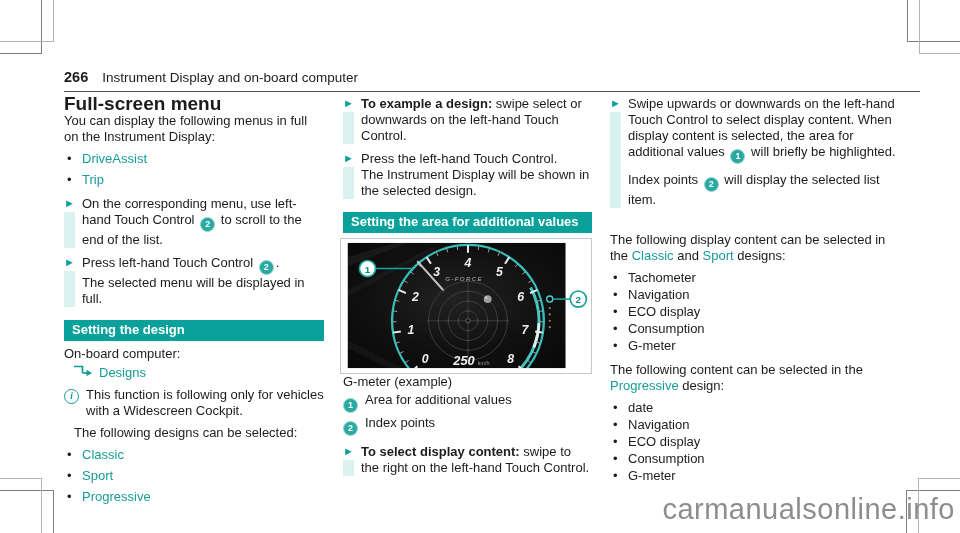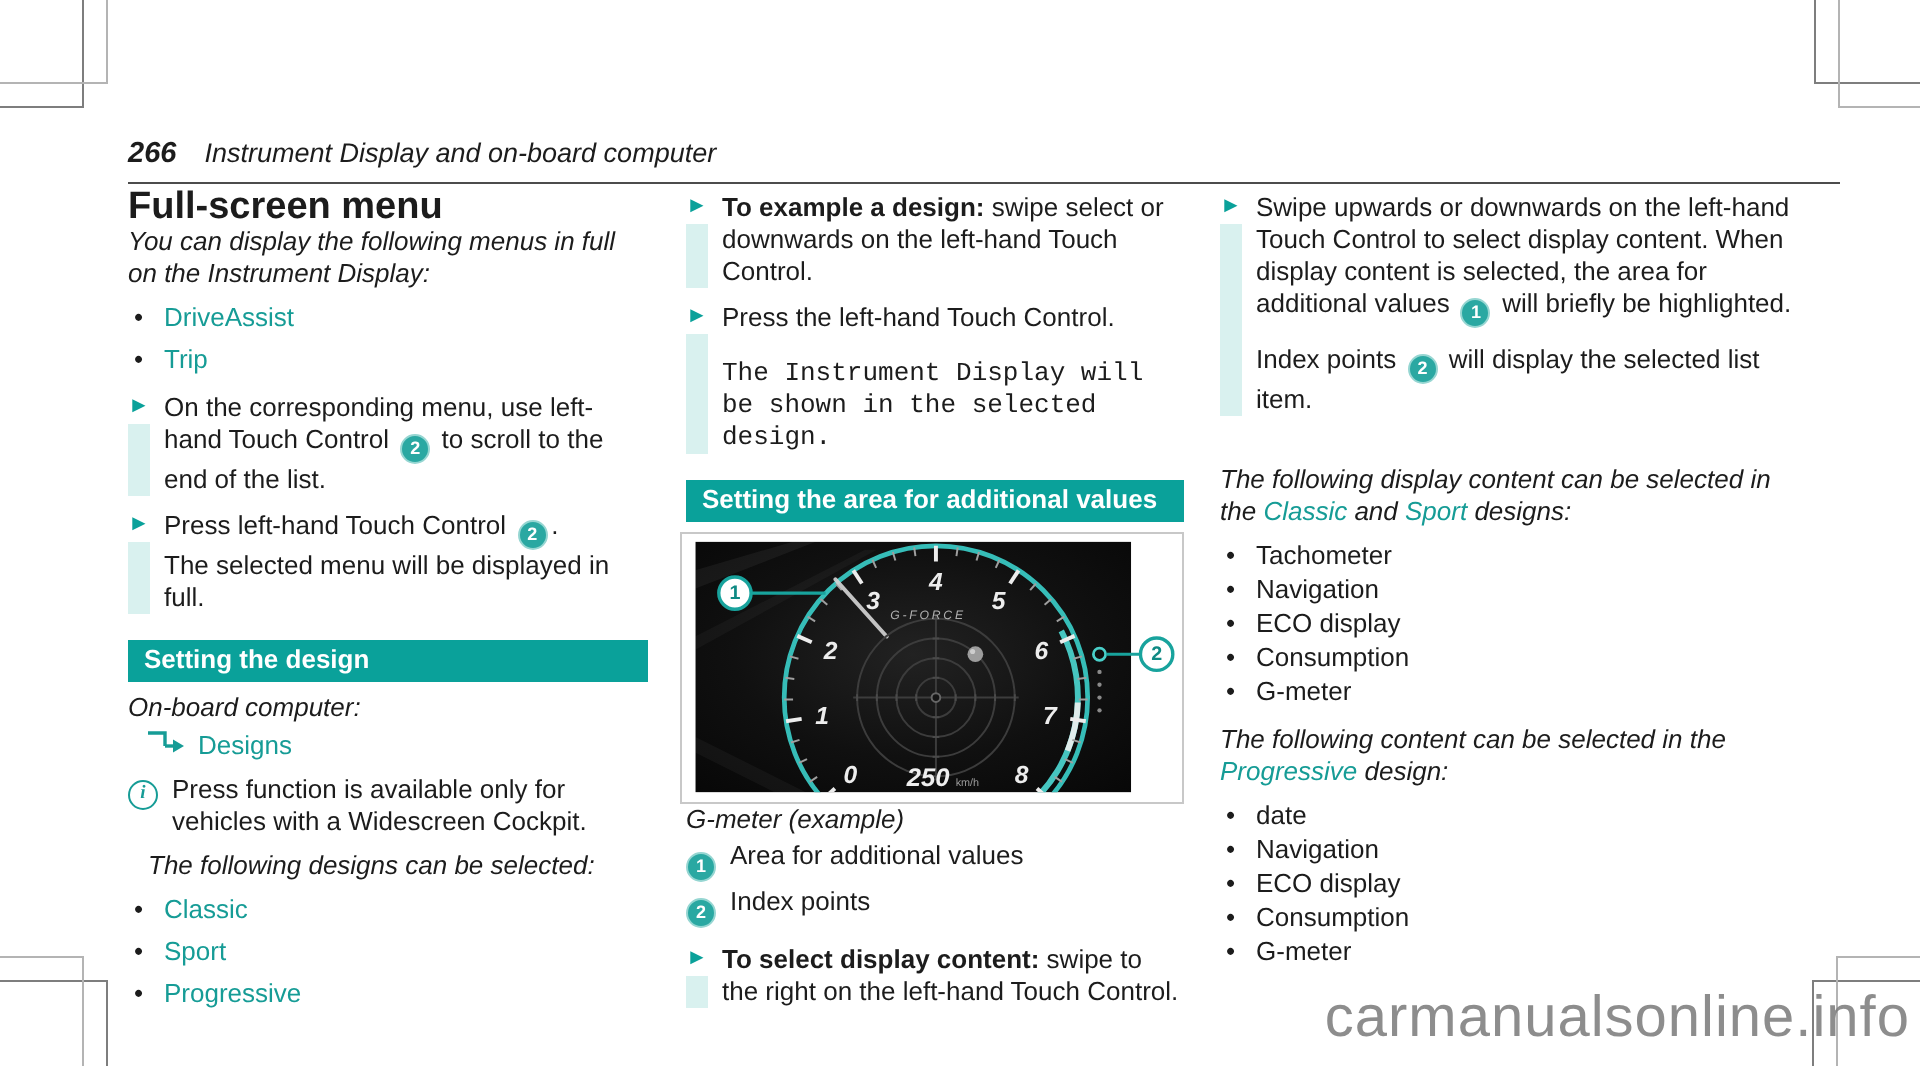--- a/index.html
+++ b/index.html
@@ -11,29 +11,29 @@
   .cm-tl1{left:0;top:0;width:41px;height:53px;border-right:1px solid #7e7e7e;border-bottom:1px solid #7e7e7e;}
   .cm-tl2{left:0;top:0;width:53px;height:41px;border-right:1px solid #b4b4b4;border-bottom:1px solid #b4b4b4;}
   .cm-tr1{right:0;top:0;width:52px;height:41px;border-left:1px solid #7e7e7e;border-bottom:1px solid #7e7e7e;}
   .cm-tr2{right:0;top:0;width:40px;height:53px;border-left:1px solid #b4b4b4;border-bottom:1px solid #b4b4b4;}
   .cm-bl1{left:0;bottom:0;width:53px;height:42px;border-right:1px solid #7e7e7e;border-top:1px solid #7e7e7e;}
   .cm-bl2{left:0;bottom:0;width:41px;height:54px;border-right:1px solid #b4b4b4;border-top:1px solid #b4b4b4;}
   .cm-br1{right:0;bottom:0;width:53px;height:42px;border-left:1px solid #7e7e7e;border-top:1px solid #7e7e7e;}
   .cm-br2{right:0;bottom:0;width:41px;height:54px;border-left:1px solid #b4b4b4;border-top:1px solid #b4b4b4;}
   
   .page-head{position:absolute;left:64px;right:40px;top:69px;border-bottom:1px solid #4c4c4c;
-             padding-bottom:6px;font-size:13.5px;font-style:italic;}
+             padding-bottom:6px;font-size:13.5px;}
   .page-num{font-weight:bold;font-size:14.5px;margin-right:14px;}
   
   .col{position:absolute;top:96px;font-size:13px;line-height:16px;}
   .col1{left:64px;width:260px;}
   .col2{left:343px;width:249px;}
   .col3{left:610px;width:296px;}
   h3.blockhead{font-size:19px;margin:0 0 1px 0;}
-  p.body{margin:0;font-style:italic;}
+  p.body{margin:0;}
   .sec-bar{background:#0AA19A;color:#fff;font-weight:bold;font-size:13px;
            padding:2px 8px 3px 8px;margin-top:13px;}
   
   .step{display:flex;margin-top:7px;}
   .step .gut{width:18px;flex:none;display:flex;flex-direction:column;}
   .step .arr{color:#0AA19A;font-size:11px;line-height:15px;}
   .step .band{width:11px;flex:1;background:#D9F1EF;margin-top:1px;}
   .step .txt{flex:1;}
   .step .txt p{margin:0;}
   .step .txt p + p{margin-top:8px;}
@@ -135,21 +135,21 @@
       <svg width="19" height="12" viewBox="0 0 19 12">
         <polyline points="1,1.5 9.5,1.5 9.5,8" fill="none" stroke="#169C96" stroke-width="1.7"></polyline>
         <line x1="9.5" y1="8" x2="14" y2="8" stroke="#169C96" stroke-width="1.7"></line>
         <polygon points="13.5,4.8 19,8 13.5,11.2" fill="#169C96"></polygon>
       </svg>
       <span class="link">Designs</span>
     </div>
 
     <div class="note">
       <span class="ic"><span class="info-i">i</span></span>
-      <span>Press function is available only for vehicles with a Widescreen Cockpit.</span>
+      <span>This function is following only for vehicles with a Widescreen Cockpit.</span>
     </div>
 
     <p class="body" style="margin-top:6px;margin-left:10px;">The following designs can be selected:</p>
 
     <div class="brow" style="margin-top:6px;">
       <span class="b">•</span>
       <span class="link">Classic</span>
     </div>
     <div class="brow">
       <span class="b">•</span>
@@ -172,21 +172,21 @@
         </div>
     </div>
 
     <div class="step">
       <div class="gut">
           <span class="arr">►</span>
           <span class="band"></span>
         </div>
       <div class="txt">
         <p>Press the left-hand Touch Control.</p>
-        <p style="margin-top:12px;font-family:Liberation Mono, monospace;">The Instrument Display will be shown in the selected design.</p>
+        <p style="margin-top:0;">The Instrument Display will be shown in the selected design.</p>
       </div>
     </div>
 
     <div class="sec-bar">Setting the area for additional values</div>
 
     <div class="fig-frame">
       <svg id="gauge" viewBox="0 0 252 136">
         <defs>
           <radialGradient id="vig" cx="50%" cy="45%" r="75%">
             <stop offset="0%" stop-color="#222222"></stop>

